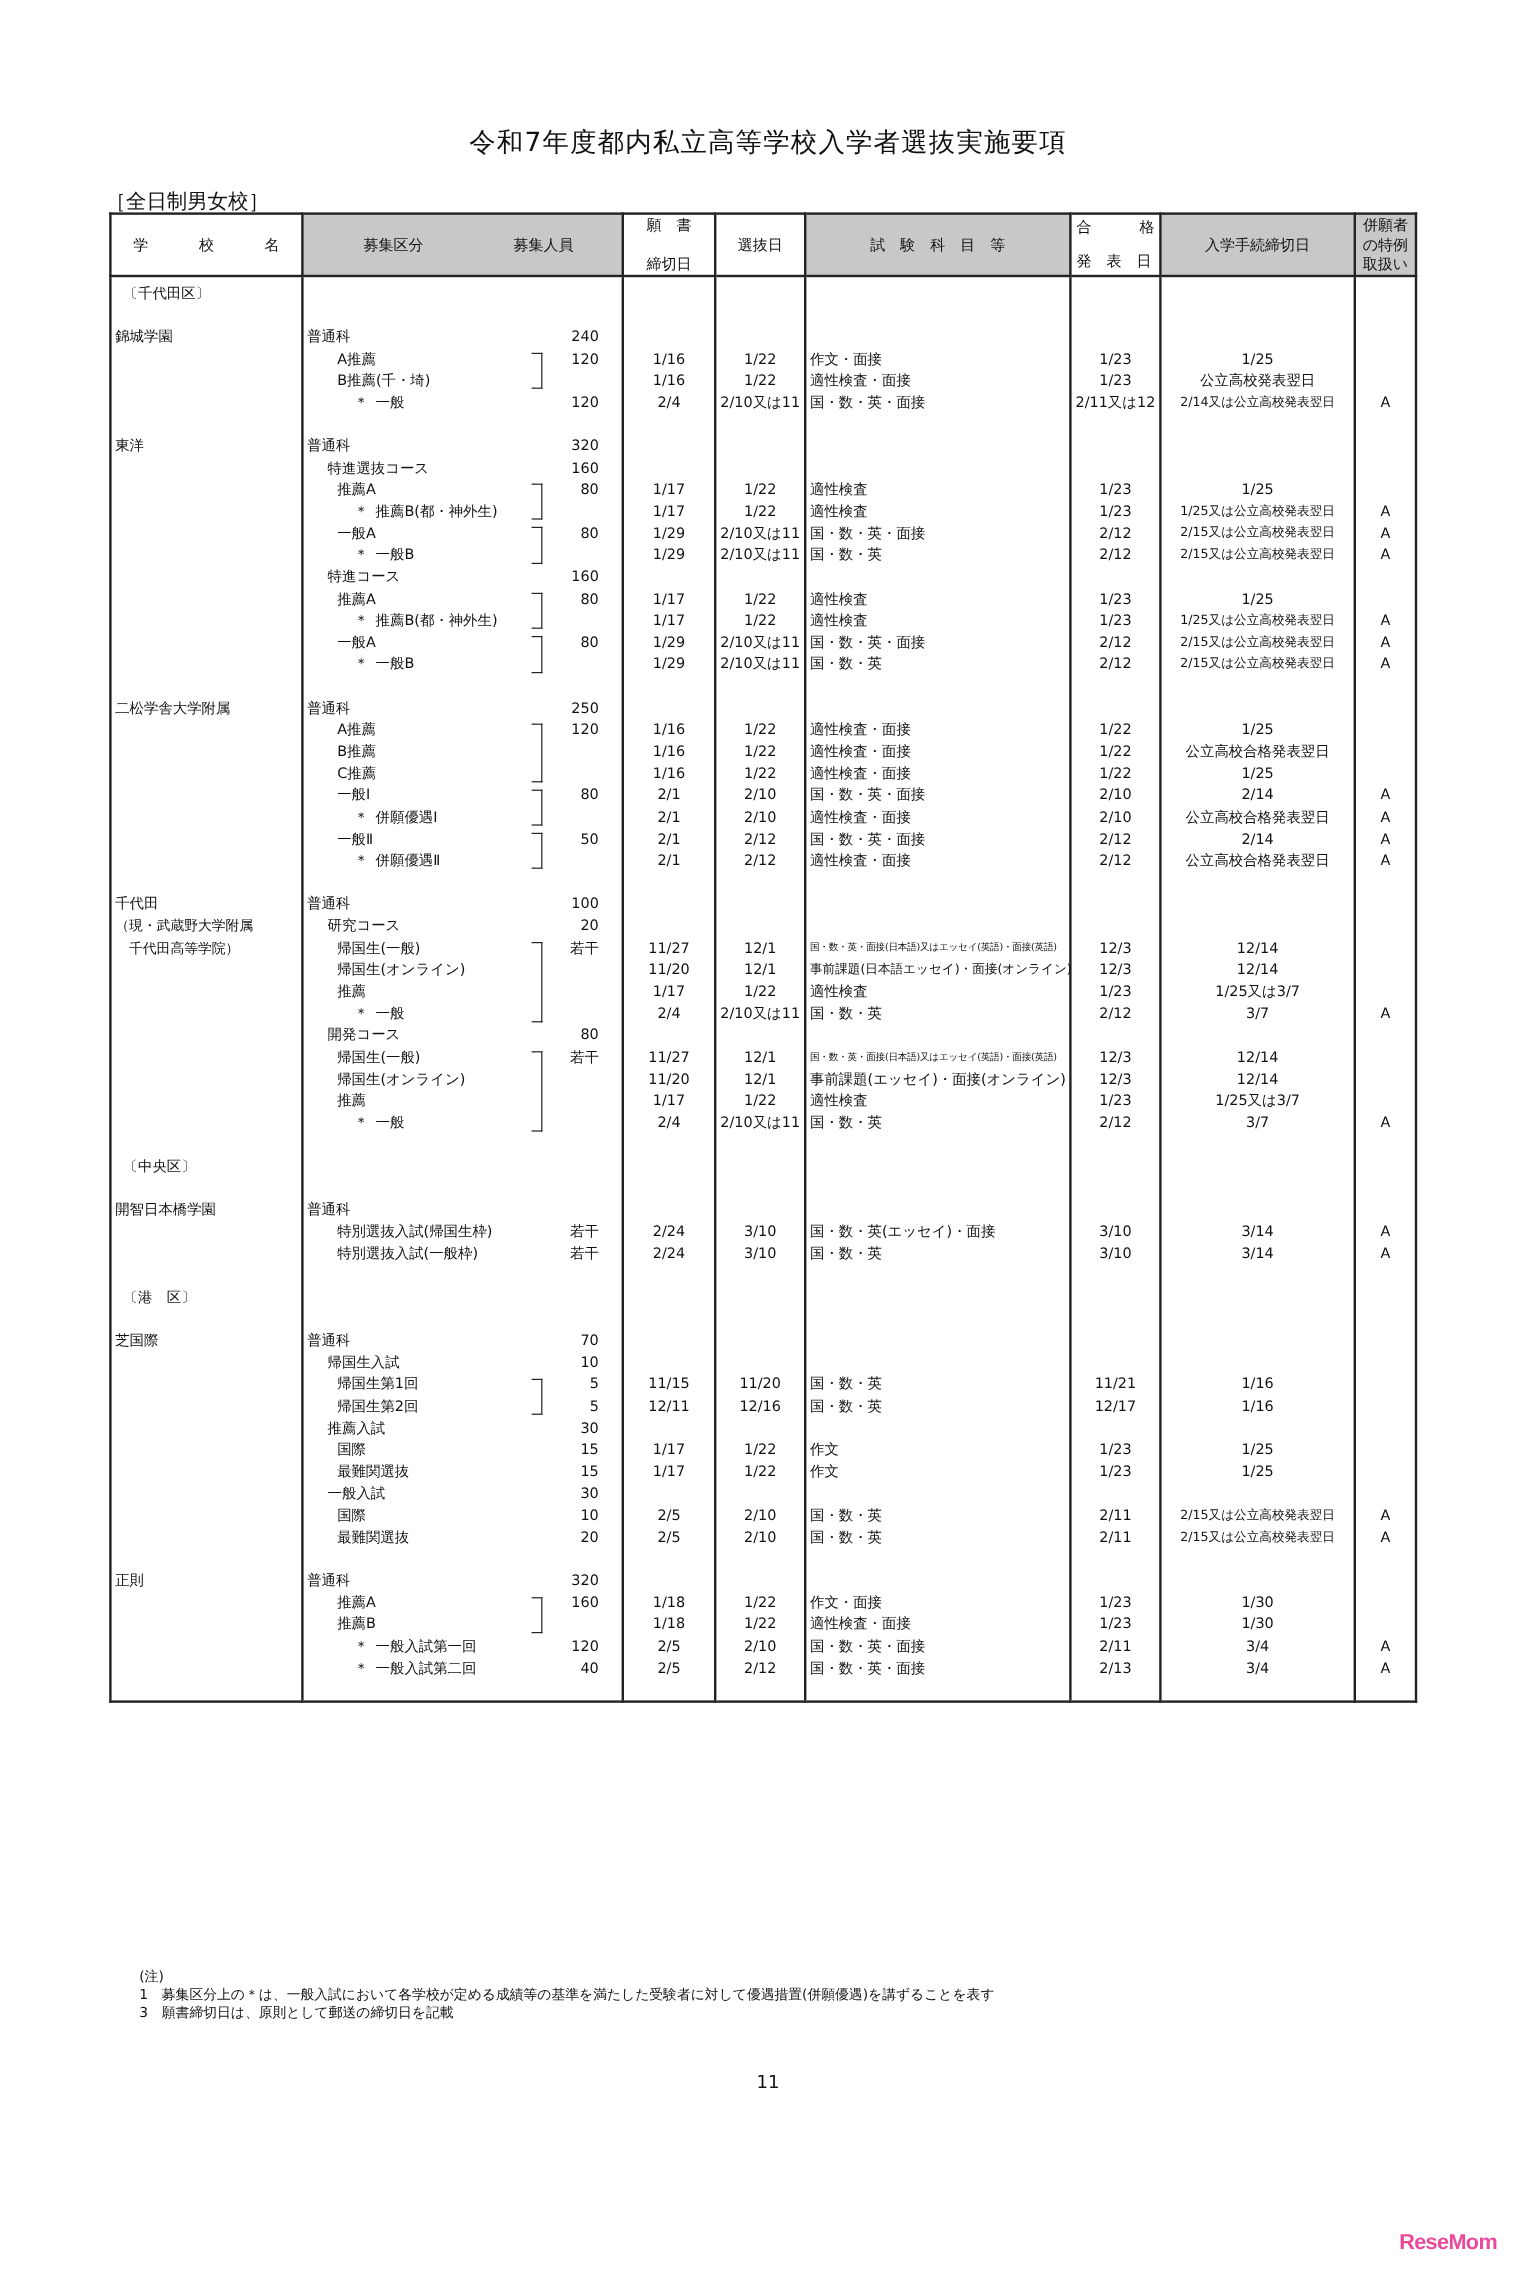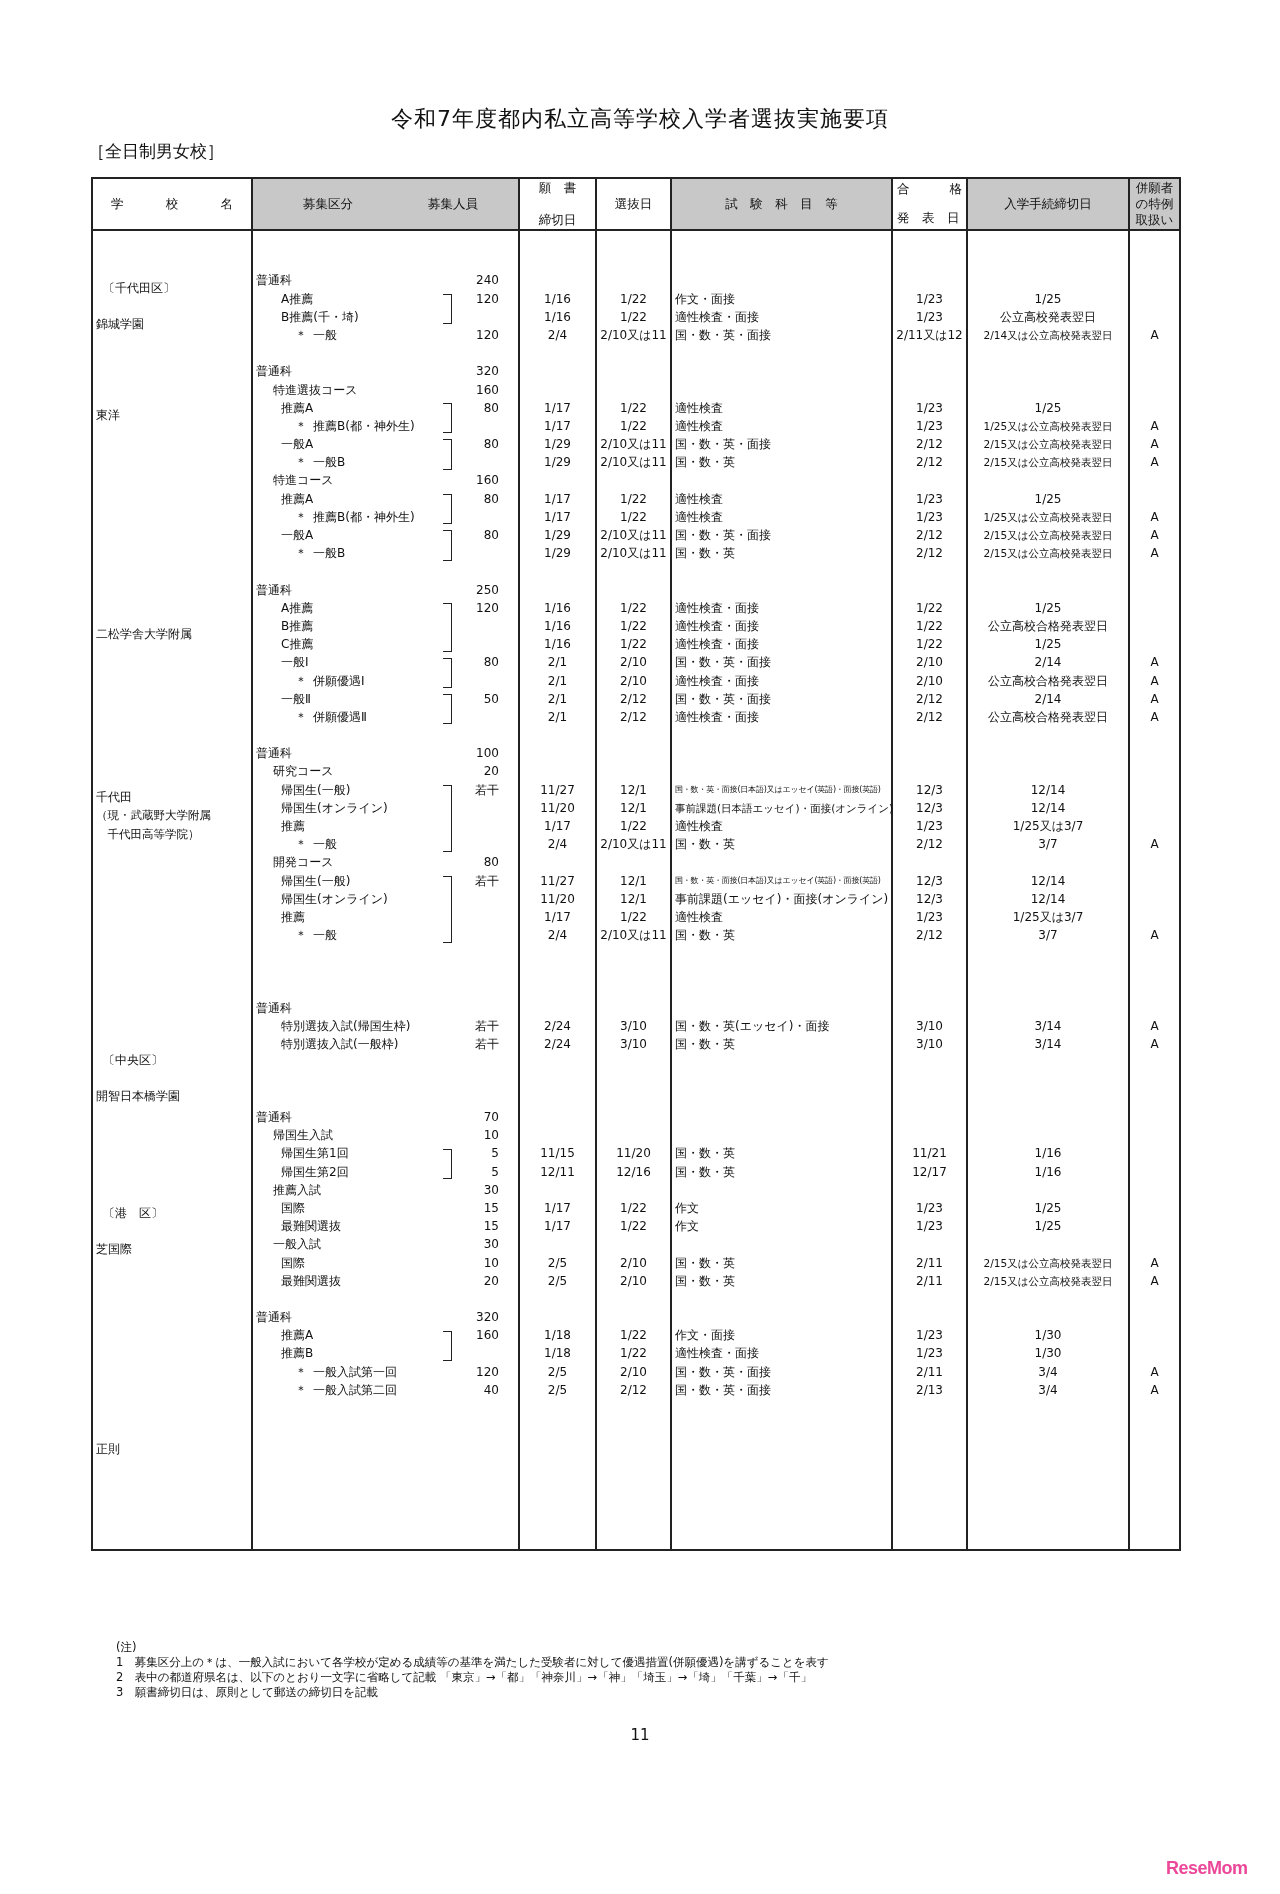--- a/index.html
+++ b/index.html
@@ -1,18 +1,18 @@
 <!DOCTYPE html>
 <html><head>
 <meta charset="utf-8">
 <style>
   html, body { margin: 0; padding: 0; background: #ffffff; }
   body { width: 1280px; height: 1894px; position: relative; font-family: "DejaVu Sans", "Liberation Sans", sans-serif; color: #111; overflow: hidden; }
   .title { position: absolute; left: 0; width: 1280px; top: 104px; text-align: center; font-size: 22px; letter-spacing: 1px; }
-  .section-label { position: absolute; left: 88px; top: 140px; font-size: 17px; }
+  .section-label { position: absolute; left: 88px; top: 156px; font-size: 17px; }
   table.main { position: absolute; left: 91px; top: 177px; border-collapse: collapse; table-layout: fixed; width: 1088px; }
   table.main col.c1 { width: 160px; }
   table.main col.c2 { width: 267px; }
   table.main col.c3 { width: 77px; }
   table.main col.c4 { width: 75px; }
   table.main col.c5 { width: 221px; }
   table.main col.c6 { width: 75px; }
   table.main col.c7 { width: 162px; }
   table.main col.c8 { width: 51px; }
   table.main th { border: 2px solid #222; background: #c8c8c8; font-weight: normal; font-size: 12.5px; height: 50px; padding: 0; vertical-align: middle; }
@@ -35,21 +35,21 @@
   .ind2s { padding-left: 42px; }
   .star { display: inline-block; width: 18px; text-align: left; }
   .count { padding-right: 19px; }
   .bracket { position: absolute; right: 66px; width: 8px; border-right: 1.5px solid #222; border-top: 1.5px solid #222; border-bottom: 1.5px solid #222; }
   .small { font-size: 8px; letter-spacing: -0.2px; }
   .smaller { font-size: 10.5px; text-align: center; }
   .notes { position: absolute; left: 116px; top: 1640px; font-size: 11.5px; line-height: 15px; }
   .pageno { position: absolute; left: 0; width: 1280px; text-align: center; top: 1726px; font-size: 15px; }
   .logo { position: absolute; left: 1166px; top: 1858px; font-size: 18px; font-weight: bold; color: #ec4899; letter-spacing: -0.5px; font-family: "Liberation Sans", sans-serif; }
   .school-name { padding-left: 3px; }
-  .ward { padding-left: 10px; margin-top: 44px; }
+  .ward { padding-left: 10px; }
 </style>
 </head>
 <body>
 
 <div class="title">令和7年度都内私立高等学校入学者選抜実施要項</div>
 <div class="section-label">［全日制男女校］</div>
 
 <table class="main">
   <colgroup>
     <col class="c1">
@@ -829,18 +829,17 @@
         <td></td>
         <td></td>
         <td></td>
       </tr>
   </tbody>
 </table>
 
 <div class="notes">
   <div>(注)</div>
   <div>1　募集区分上の＊は、一般入試において各学校が定める成績等の基準を満たした受験者に対して優遇措置(併願優遇)を講ずることを表す</div>
-  <div>2　表中の都道府県名は、以下のとおり一文字に省略して記載 「東京」→「都」「神奈川」→「神」「埼玉」→「埼」「千葉」→「千」</div>
   <div>3　願書締切日は、原則として郵送の締切日を記載</div>
 </div>
 
 <div class="pageno">11</div>
 <div class="logo">ReseMom</div>
 
 </body></html>

